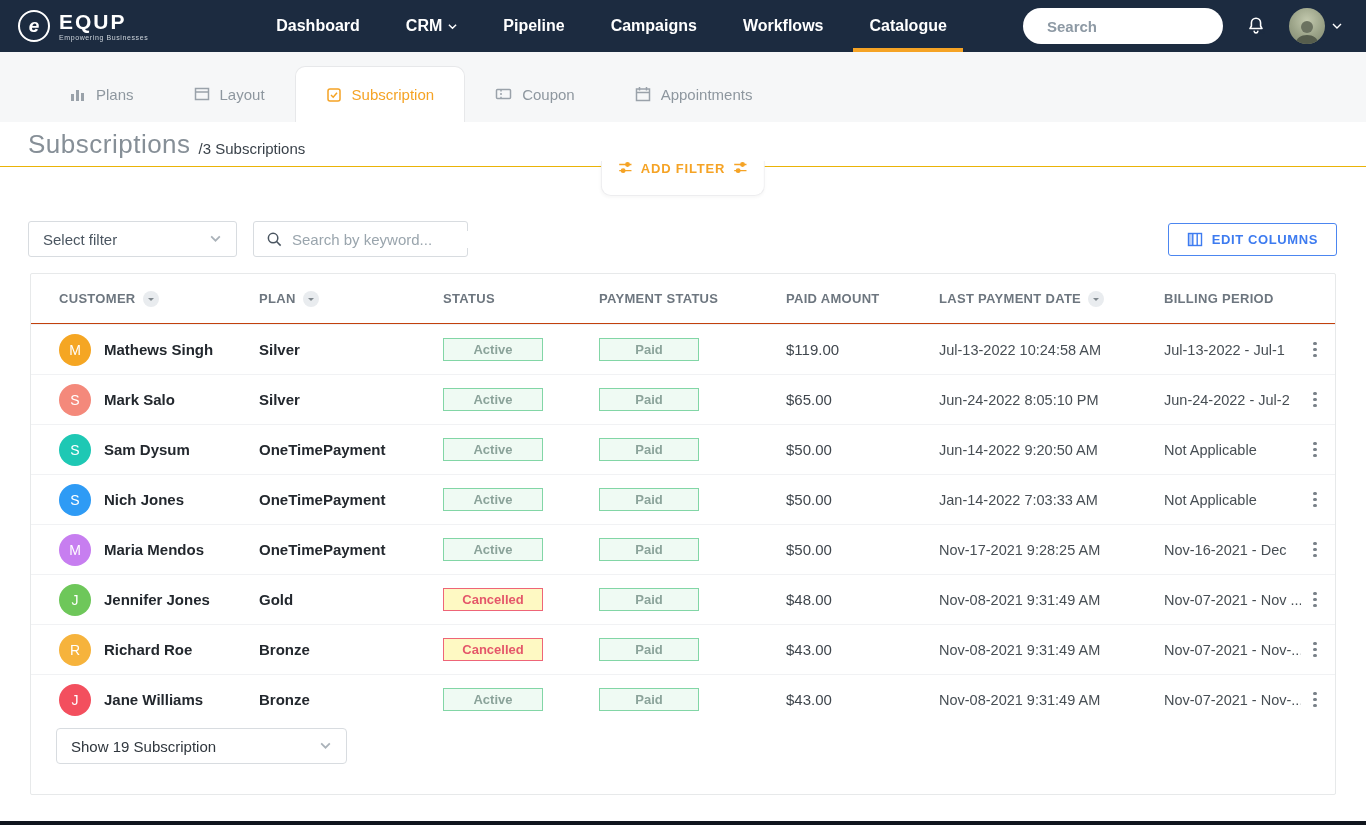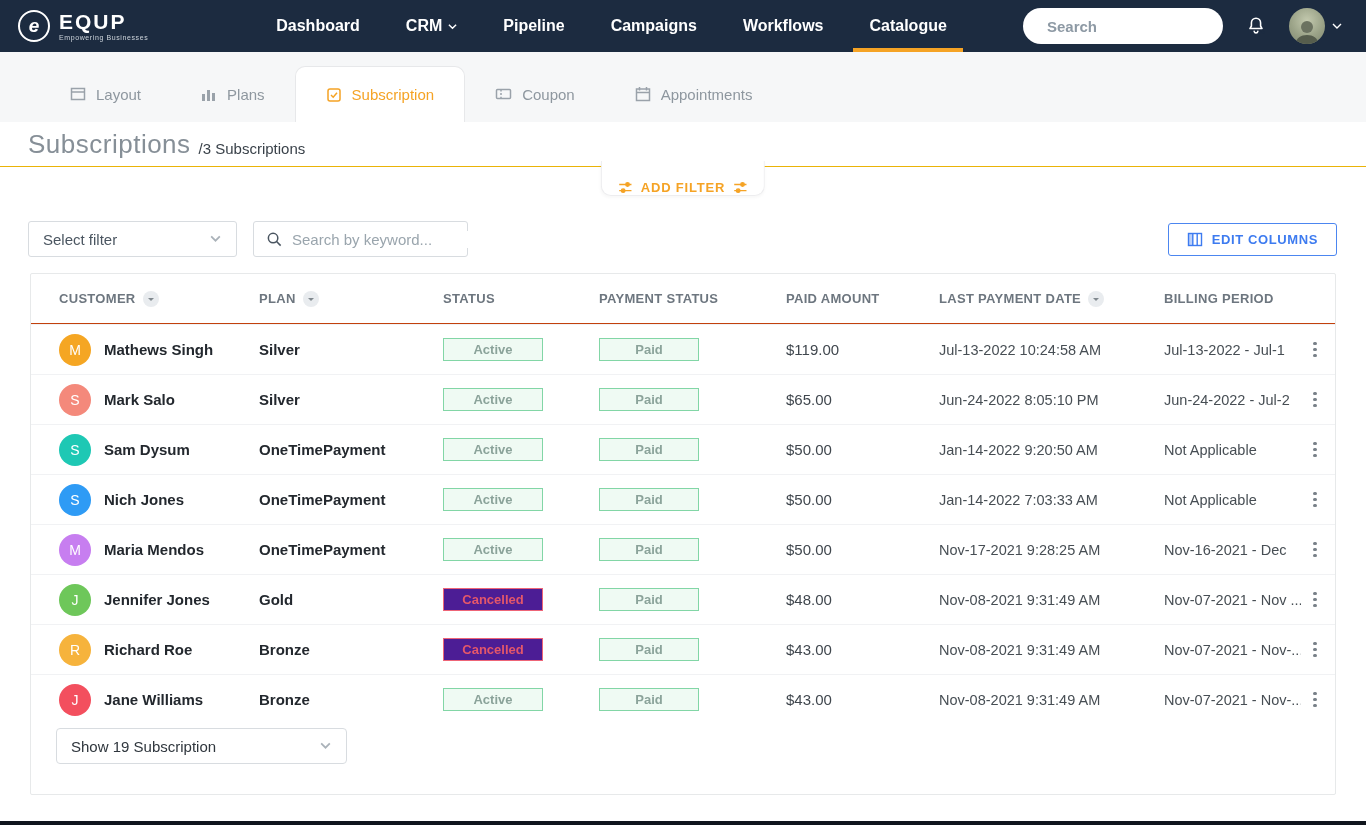--- a/index.html
+++ b/index.html
@@ -39,21 +39,21 @@
   .tab{display:flex;align-items:center;gap:10px;height:56px;padding:0 30px;color:#8e979f;font-size:15px;cursor:pointer;}
   .tab .ticon{color:#9aa2aa;display:flex;}
   .tab.active{background:#fff;border:1px solid #e7e8ea;border-bottom:none;border-radius:10px 10px 0 0;color:var(--orange);}
   .tab.active .ticon{color:var(--orange);}
 
   
   .titlebar{height:45px;background:#fff;border-bottom:1px solid #eab308;display:flex;align-items:center;padding:0 28px;position:relative;}
   .page-title{font-size:26px;color:#868f97;letter-spacing:.5px;}
   .page-subtitle{font-size:15px;color:#3a424a;margin-left:8px;margin-top:8px;}
 
-  .add-filter{position:absolute;left:50%;transform:translateX(-50%);top:161px;height:35px;background:#fff;border:1px solid #ededef;border-top:none;border-radius:0 0 10px 10px;display:flex;align-items:flex-end;gap:8px;padding:0 16px;color:var(--orange);font-size:13px;font-weight:bold;letter-spacing:.8px;cursor:pointer;box-shadow:0 2px 3px rgba(0,0,0,.03);z-index:3;}
+  .add-filter{position:absolute;left:50%;transform:translateX(-50%);top:161px;height:35px;background:#fff;border:1px solid #ededef;border-top:none;border-radius:0 0 10px 10px;display:flex;align-items:flex-start;gap:8px;padding:0 16px;color:var(--orange);font-size:13px;font-weight:bold;letter-spacing:.8px;cursor:pointer;box-shadow:0 2px 3px rgba(0,0,0,.03);z-index:3;}
   .add-filter .ficon{display:flex;color:var(--orange);}
 
   
   .filter-row{display:flex;align-items:center;margin:54px 29px 0 28px;}
   .select-box{width:209px;height:36px;border:1px solid #d8dce0;border-radius:3px;display:flex;align-items:center;justify-content:space-between;padding:0 14px;color:#4a5560;font-size:15px;cursor:pointer;background:#fff;}
   .select-box .chev-g{color:#aab2b9;}
   .kw-search{width:215px;height:36px;border:1px solid #d8dce0;border-radius:3px;display:flex;align-items:center;gap:9px;padding:0 12px;margin-left:16px;background:#fff;}
   .kw-search svg{color:#4a5560;}
   .kw-search input{border:none;outline:none;flex:1;font-size:15px;color:#333;font-family:"Liberation Sans",sans-serif;}
   .kw-search input::placeholder{color:#9aa5ad;}
@@ -65,21 +65,21 @@
   .thead{border-bottom:1px solid #c2410c;}
   .th{display:flex;align-items:center;font-size:13px;font-weight:bold;color:#6d767f;letter-spacing:.3px;}
   .sort{width:16px;height:16px;border-radius:50%;background:#e9ecef;display:inline-flex;align-items:center;justify-content:center;margin-left:7px;cursor:pointer;}
   .sort::after{content:"";border:3.5px solid transparent;border-top-color:#81898f;margin-top:4px;}
   .trow{border-top:1px solid #f1f2f4;}
   .trow:first-of-type{border-top:none;}
   .customer{display:flex;align-items:center;gap:13px;}
   .avatar{width:32px;height:32px;border-radius:50%;color:#fff;font-size:14px;display:inline-flex;align-items:center;justify-content:center;flex:0 0 32px;}
   .cname,.plan{font-size:15px;font-weight:bold;color:#23282e;}
   .badge{display:inline-flex;align-items:center;justify-content:center;width:100px;height:23px;border-radius:0;font-size:13px;font-weight:bold;background:#effaf3;border:1px solid #82d6a6;color:#8ba39a;}
-  .badge[data-variant="cancelled"]{background:#4c1d95;border-color:#ee6577;color:#e4576a;}
+  .badge[data-variant="cancelled"]{background:#fef9c3;border-color:#ee6577;color:#e4576a;}
   .amount{font-size:15px;color:#40474e;}
   .date,.period{font-size:14.5px;color:#474e54;white-space:nowrap;overflow:hidden;}
   .kebabc{display:flex;justify-content:flex-start;padding-left:8px;}
   .kebab{display:inline-flex;flex-direction:column;gap:2.5px;cursor:pointer;padding:4px;}
   .kebab i{width:3.5px;height:3.5px;border-radius:50%;background:#788088;display:block;}
 
   .card-footer{padding:4px 0 30px 25px;}
   .pagesize{width:291px;height:36px;border:1px solid #d8dce0;border-radius:4px;display:flex;align-items:center;justify-content:space-between;padding:0 14px;font-size:15px;color:#2f363d;cursor:pointer;background:#fff;}
   .pagesize .chev-g{color:#aab2b9;}
 
@@ -147,36 +147,36 @@
       <span class="avatar-chev"><svg width="10" height="10" viewBox="0 0 10 10">
             <polyline points="1,3 5,7 9,3" fill="none" stroke="#fff" stroke-width="1.4"></polyline>
           </svg></span>
     </div>
   </div>
 </div>
 
 <div class="tabstrip">
   <div class="tab">
     <span class="ticon">
-        <svg width="16" height="16" viewBox="0 0 16 16" fill="none" stroke="currentColor" stroke-width="1.5">
-          <rect x="1.5" y="2.5" width="13" height="11"></rect>
-          <line x1="1.5" y1="6" x2="14.5" y2="6"></line>
-        </svg>
-      </span>
-    <span>Layout</span>
-  </div>
-  <div class="tab">
-    <span class="ticon">
         <svg width="16" height="16" viewBox="0 0 16 16" fill="currentColor">
           <rect x="1" y="8" width="3" height="7"></rect>
           <rect x="6" y="4" width="3" height="11"></rect>
           <rect x="11" y="7" width="3" height="8"></rect>
         </svg>
       </span>
     <span>Plans</span>
+  </div>
+  <div class="tab">
+    <span class="ticon">
+        <svg width="16" height="16" viewBox="0 0 16 16" fill="none" stroke="currentColor" stroke-width="1.5">
+          <rect x="1.5" y="2.5" width="13" height="11"></rect>
+          <line x1="1.5" y1="6" x2="14.5" y2="6"></line>
+        </svg>
+      </span>
+    <span>Layout</span>
   </div>
   <div class="tab active">
     <span class="ticon">
         <svg width="16" height="16" viewBox="0 0 16 16" fill="none" stroke="currentColor" stroke-width="1.5">
           <rect x="2" y="2" width="12" height="12" rx="2"></rect>
           <polyline points="5,8 7.2,10.2 11,5.8"></polyline>
         </svg>
       </span>
     <span>Subscription</span>
   </div>
@@ -327,21 +327,21 @@
 
   <div class="trow">
     <div class="customer">
         <span class="avatar" style="background: rgb(30, 200, 180);">S</span>
         <span class="cname">Sam Dysum</span>
       </div>
     <div class="plan">OneTimePayment</div>
     <div><span class="badge" data-variant="active">Active</span></div>
     <div><span class="badge">Paid</span></div>
     <div class="amount">$50.00</div>
-    <div class="date">Jan-14-2022 9:20:50 AM</div>
+    <div class="date">Jun-14-2022 9:20:50 AM</div>
     <div class="period">Not Applicable</div>
     <div class="kebabc">
         <span class="kebab">
           <i></i>
           <i></i>
           <i></i>
         </span>
       </div>
   </div>
 

